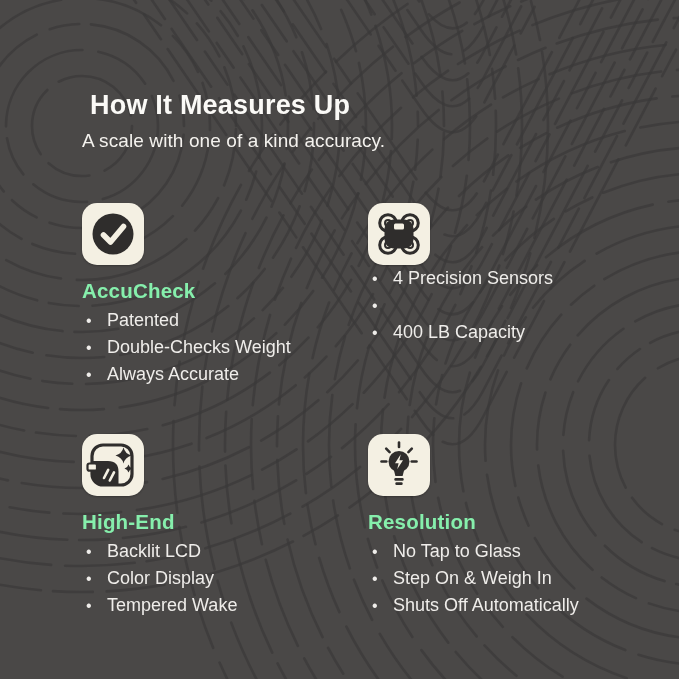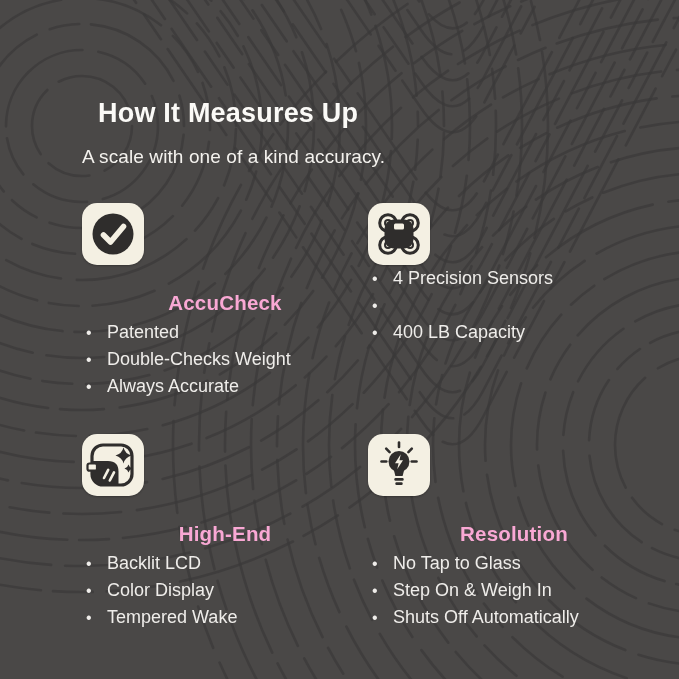--- a/index.html
+++ b/index.html
@@ -4,40 +4,40 @@
 <style>
   html,body{margin:0;padding:0;}
   body{
     width:679px;height:679px;overflow:hidden;position:relative;
     background:#4a4847;
     font-family:"Liberation Sans", sans-serif;
   }
   #bg-svg{position:absolute;left:0;top:0;width:679px;height:679px;}
   .header{position:absolute;left:82px;top:82px;z-index:2;}
   .page-title{
-    margin:16px;font-size:27px;line-height:31px;font-weight:700;
+    margin:8px;font-size:27px;line-height:31px;font-weight:700;
     color:#fbfaf7;letter-spacing:.2px;
   }
   .page-subtitle{
     margin:2px 0 0 0;font-size:19px;line-height:24px;font-weight:400;
     color:#f4f2ee;letter-spacing:.1px;
   }
   .grid{
     position:absolute;left:82px;top:203px;z-index:2;
     display:grid;grid-template-columns:286px 292px;grid-template-rows:231px auto;
   }
   .card{display:block;}
   .icon-tile{
     width:62px;height:62px;border-radius:15px;
     background:#f4f0e3;box-shadow:0 1px 2px rgba(0,0,0,.25);
   }
   .icon-tile svg{display:block;width:62px;height:62px;}
   .card-title{
-    margin:26px 0 4px 0;font-size:20.5px;line-height:24px;font-weight:700;
-    color:#f9a8d4;letter-spacing:.2px;text-align:center;
+    margin:14px 0 4px 0;font-size:20.5px;line-height:24px;font-weight:700;
+    color:#86efac;letter-spacing:.2px;
   }
   ul.bullets{list-style:none;margin:0;padding:0;}
   ul.bullets li{
     display:flex;align-items:baseline;
     font-size:18px;line-height:27px;font-weight:400;color:#efedea;
   }
   ul.bullets .dot{
     width:21px;flex:0 0 21px;text-align:left;padding-left:4px;
     font-size:16px;color:#efedea;
   }

